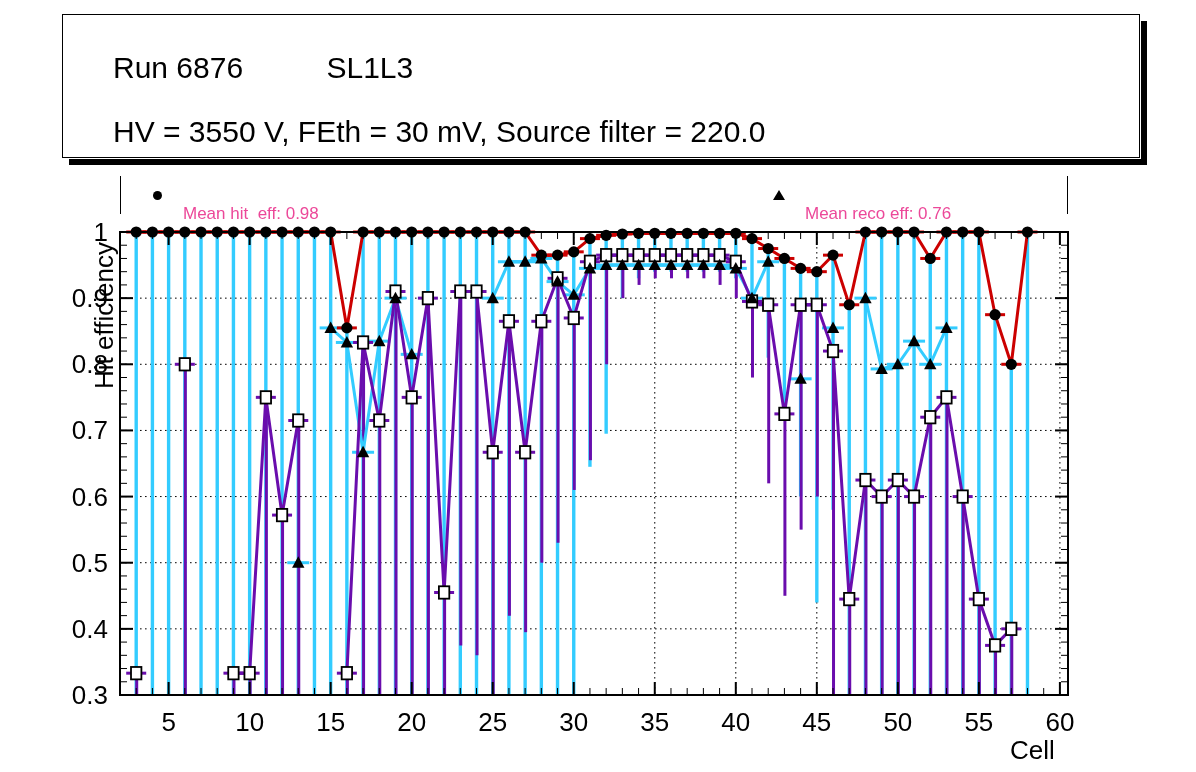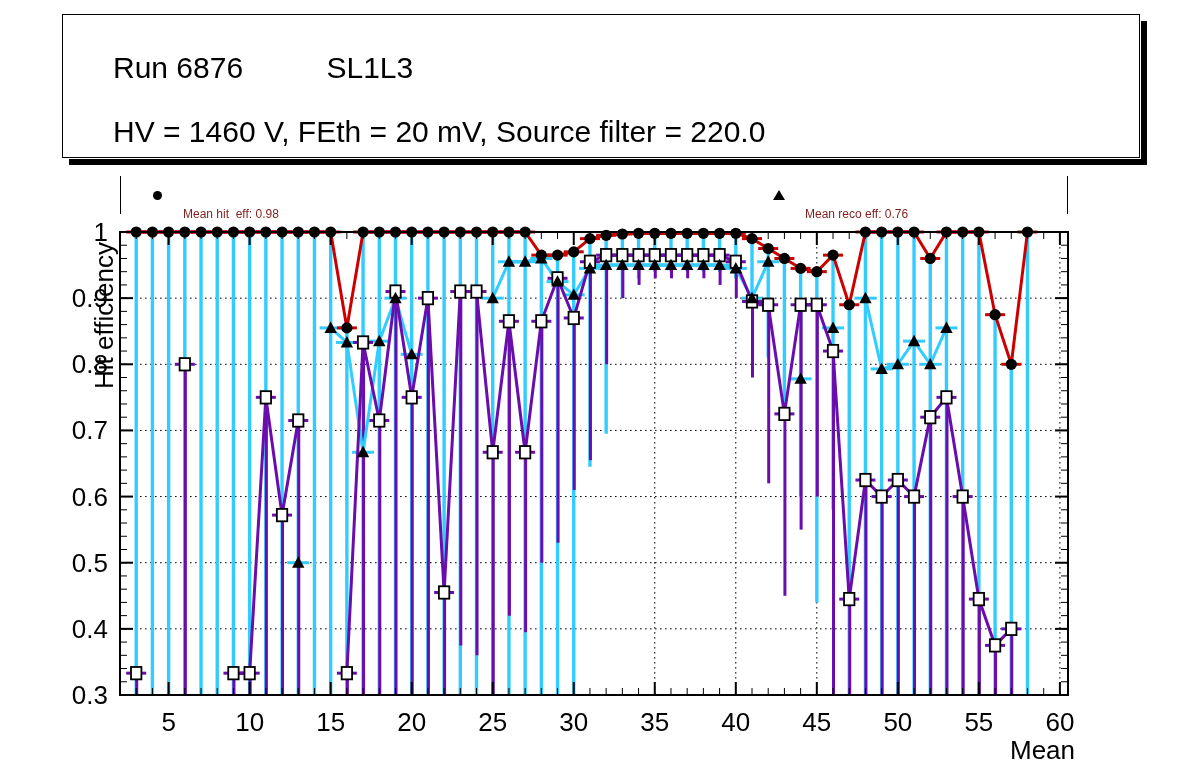--- a/index.html
+++ b/index.html
@@ -15,21 +15,21 @@
   .title-line{position:absolute;left:50px;white-space:pre;font-size:30px;color:#000;}
   #title-run{top:36px;}
   #title-cfg{top:100px;}
 
   
   #legend{position:absolute;left:120px;top:176px;width:948px;height:38px;
           background:#fff;border-left:1px solid #000;border-right:1px solid #000;
           box-sizing:border-box;}
   .leg-entry{position:absolute;top:0;height:38px;display:flex;align-items:center;gap:0;}
   .leg-mark{width:52px;height:38px;display:flex;align-items:center;justify-content:center;}
-  .leg-text{font-size:12px;white-space:pre;color:#7f1d1d;margin-top:37px;}
+  .leg-text{font-size:17px;white-space:pre;color:#ec4899;margin-top:37px;}
   .m-circle{width:9px;height:9px;border-radius:50%;background:#000;}
   .m-square{width:9px;height:9px;border:1.4px solid #000;background:#fff;box-sizing:border-box;}
   .m-tri{width:0;height:0;border-left:6px solid transparent;border-right:6px solid transparent;
          border-bottom:10px solid #000;}
 
   
   #ylabel{position:absolute;left:-6px;top:300px;width:220px;text-align:center;
           transform:rotate(-90deg);transform-origin:center center;font-size:26px;}
   #xlabel{position:absolute;left:1010px;top:735px;font-size:26px;}
 
@@ -37,40 +37,40 @@
   text{font-family:"Liberation Sans","DejaVu Sans",sans-serif;}
 </style>
 </head>
 <body>
 <div id="root">
 
 <div id="title-box">
   <div class="shadow"></div>
   <div class="side-shadow"></div>
   <div class="title-line" id="title-run">Run 6876          SL1L3</div>
-  <div class="title-line" id="title-cfg">HV = 1460 V, FEth = 20 mV, Source filter = 220.0</div>
+  <div class="title-line" id="title-cfg">HV = 3550 V, FEth = 30 mV, Source filter = 220.0</div>
 </div>
 
 <div id="legend">
   <div class="leg-entry" style="left:10px;">
     <span class="leg-mark">
           <span class="m-circle"></span>
         </span>
     <span class="leg-text">Mean hit  eff: 0.98</span>
   </div>
   <div class="leg-entry" style="left:632px;">
     <span class="leg-mark">
           <span class="m-tri"></span>
         </span>
     <span class="leg-text">Mean reco eff: 0.76</span>
   </div>
 </div>
 
 <div id="ylabel">Hit efficiency</div>
-<div id="xlabel">Mean</div>
+<div id="xlabel">Cell</div>
 
 <svg id="plot" width="1196" height="772">
   <g id="grid-layer">
         <line x1="120" y1="628.8571428571429" x2="1068" y2="628.8571428571429" stroke="#000000" stroke-width="1" stroke-dasharray="1.6 3.4"></line>
         <line x1="120" y1="562.7142857142857" x2="1068" y2="562.7142857142857" stroke="#000000" stroke-width="1" stroke-dasharray="1.6 3.4"></line>
         <line x1="120" y1="496.57142857142856" x2="1068" y2="496.57142857142856" stroke="#000000" stroke-width="1" stroke-dasharray="1.6 3.4"></line>
         <line x1="120" y1="430.42857142857144" x2="1068" y2="430.42857142857144" stroke="#000000" stroke-width="1" stroke-dasharray="1.6 3.4"></line>
         <line x1="120" y1="364.2857142857143" x2="1068" y2="364.2857142857143" stroke="#000000" stroke-width="1" stroke-dasharray="1.6 3.4"></line>
         <line x1="120" y1="298.14285714285705" x2="1068" y2="298.14285714285705" stroke="#000000" stroke-width="1" stroke-dasharray="1.6 3.4"></line>
         <line x1="168.6153846153846" y1="232" x2="168.6153846153846" y2="695" stroke="#000000" stroke-width="1" stroke-dasharray="1.6 3.4"></line>

